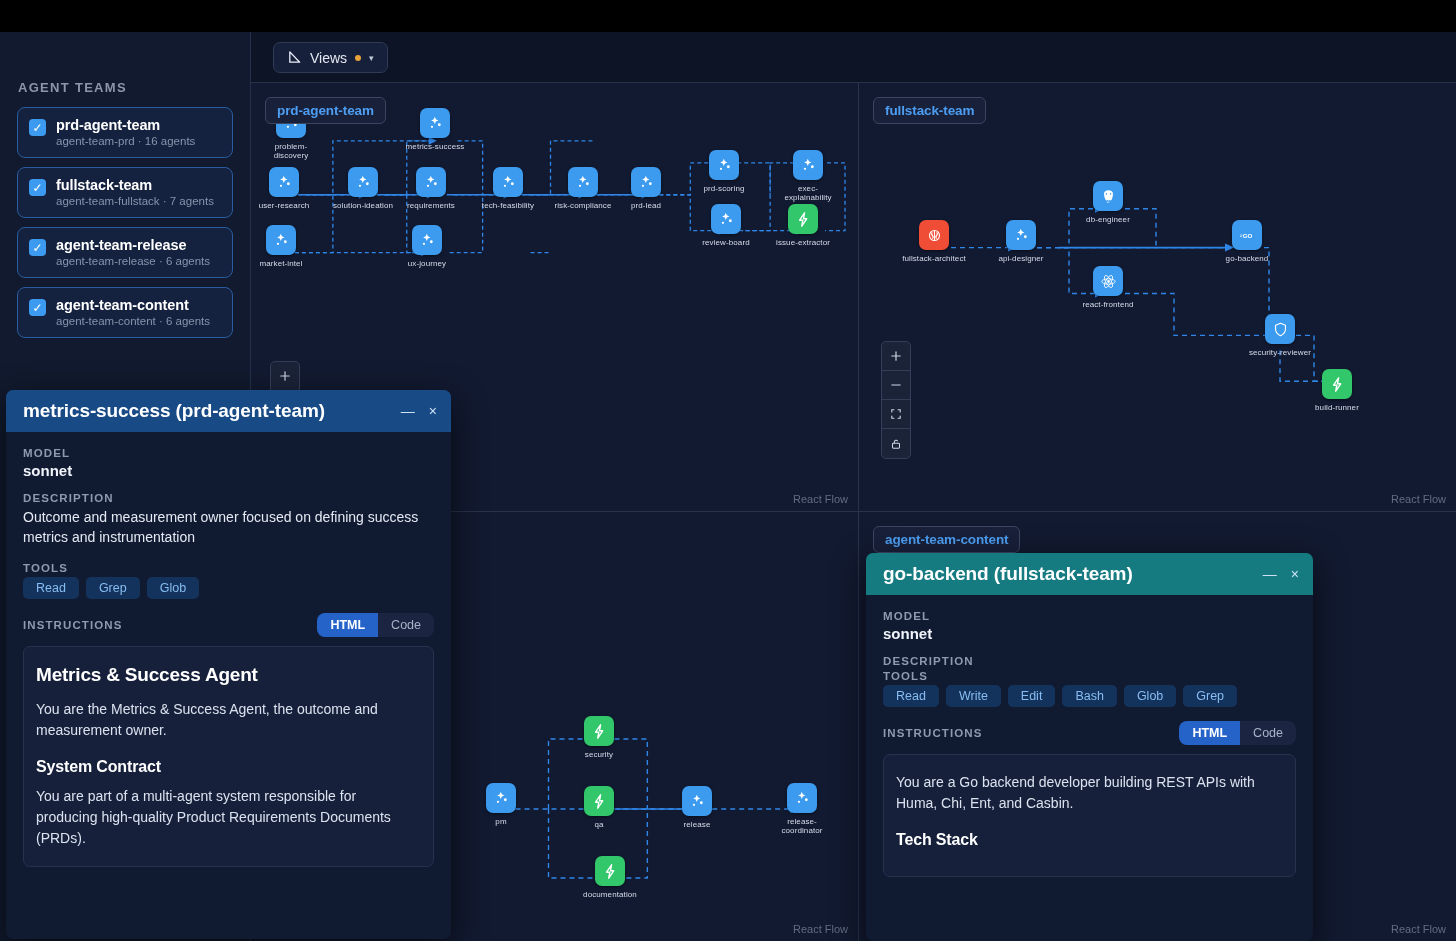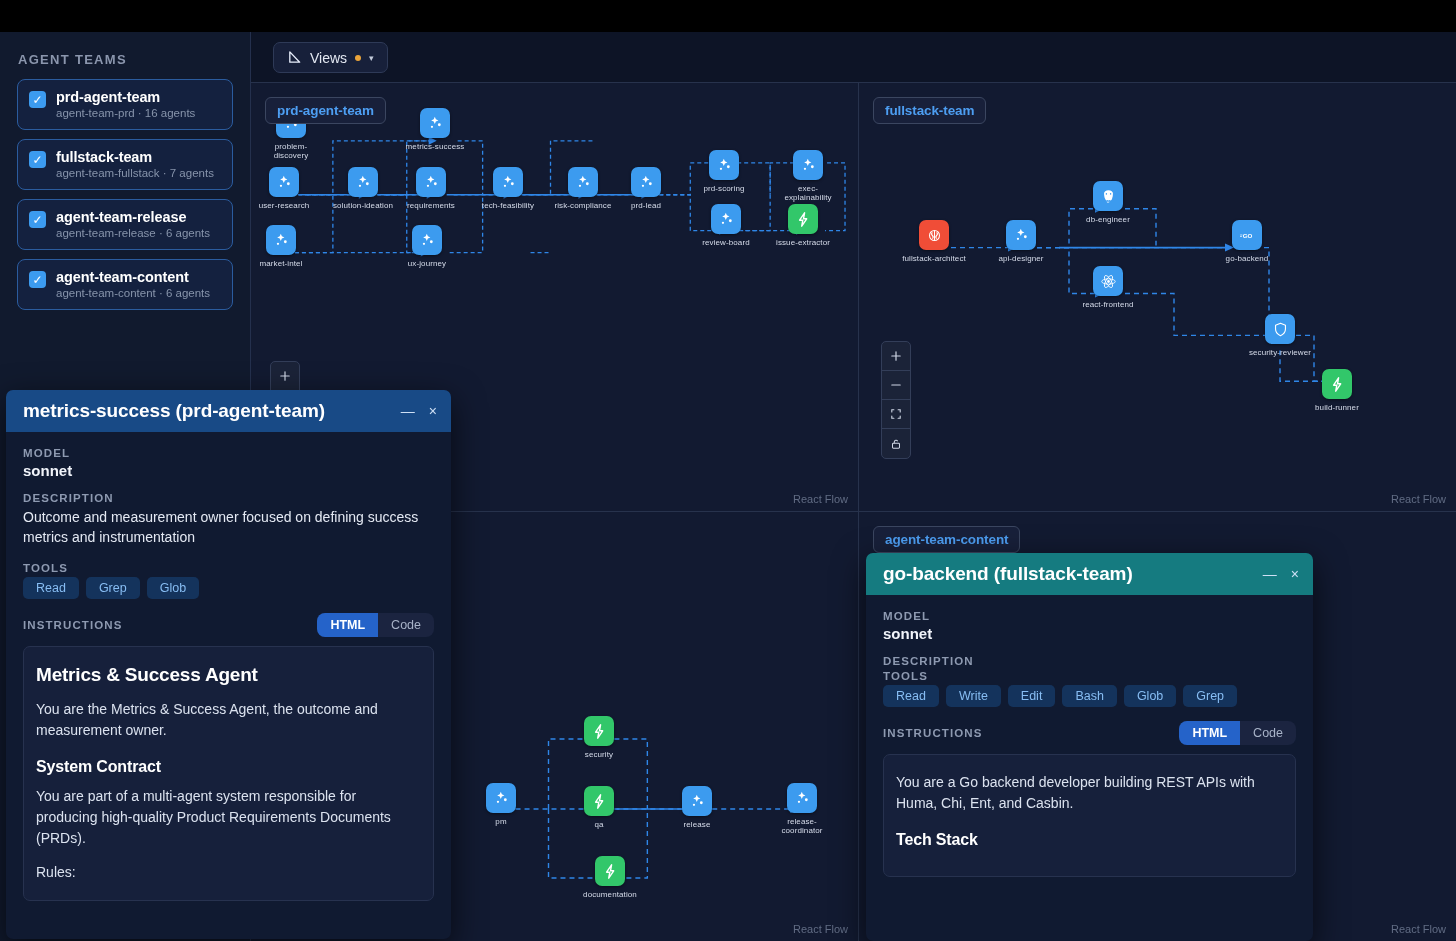--- a/index.html
+++ b/index.html
@@ -18,20 +18,21 @@
   .shell { position:absolute; left:0; top:32px; width:1456px; height:909px; background:#0d1426; }
 
   
   .sidebar {
     position:absolute; left:0; top:0; width:251px; height:909px;
     background:#111a2e; border-right:1px solid #24304d;
   }
   .sidebar-title {
     color:#8b96ad; font-size:13px; font-weight:700; letter-spacing:1.3px;
     padding:20px 0 12px 18px;
+    margin-top:28px;
   }
   .team-list { padding:0 17px; display:flex; flex-direction:column; gap:9px; }
   .team-card {
     background:#152murky; background:#14213f;
     border:1px solid #2b5c9e; border-radius:8px;
     padding:9px 11px 10px 11px;
     display:flex; gap:10px; align-items:flex-start;
     cursor:pointer;
   }
   .chk {
@@ -677,21 +678,20 @@
           <span class="seg-btn active">HTML</span>
           <span class="seg-btn">Code</span>
         </span>
       </div>
 
       <div class="instr-panel">
         <div class="instr-h1">Metrics &amp; Success Agent</div>
         <div class="instr-p">You are the Metrics &amp; Success Agent, the outcome and measurement owner.</div>
         <div class="instr-h2">System Contract</div>
         <div class="instr-p">You are part of a multi-agent system responsible for producing high-quality Product Requirements Documents (PRDs).</div>
-        <div class="instr-clip">Rules:</div>
       </div>
     </div>
   </div>
 
   <div class="dialog" id="dlg-go">
     <div class="dlg-head teal">
       <span class="dlg-title">go-backend (fullstack-team)</span>
       <span class="dlg-actions">
         <span class="dlg-btn">—</span>
         <span class="dlg-btn">×</span>

